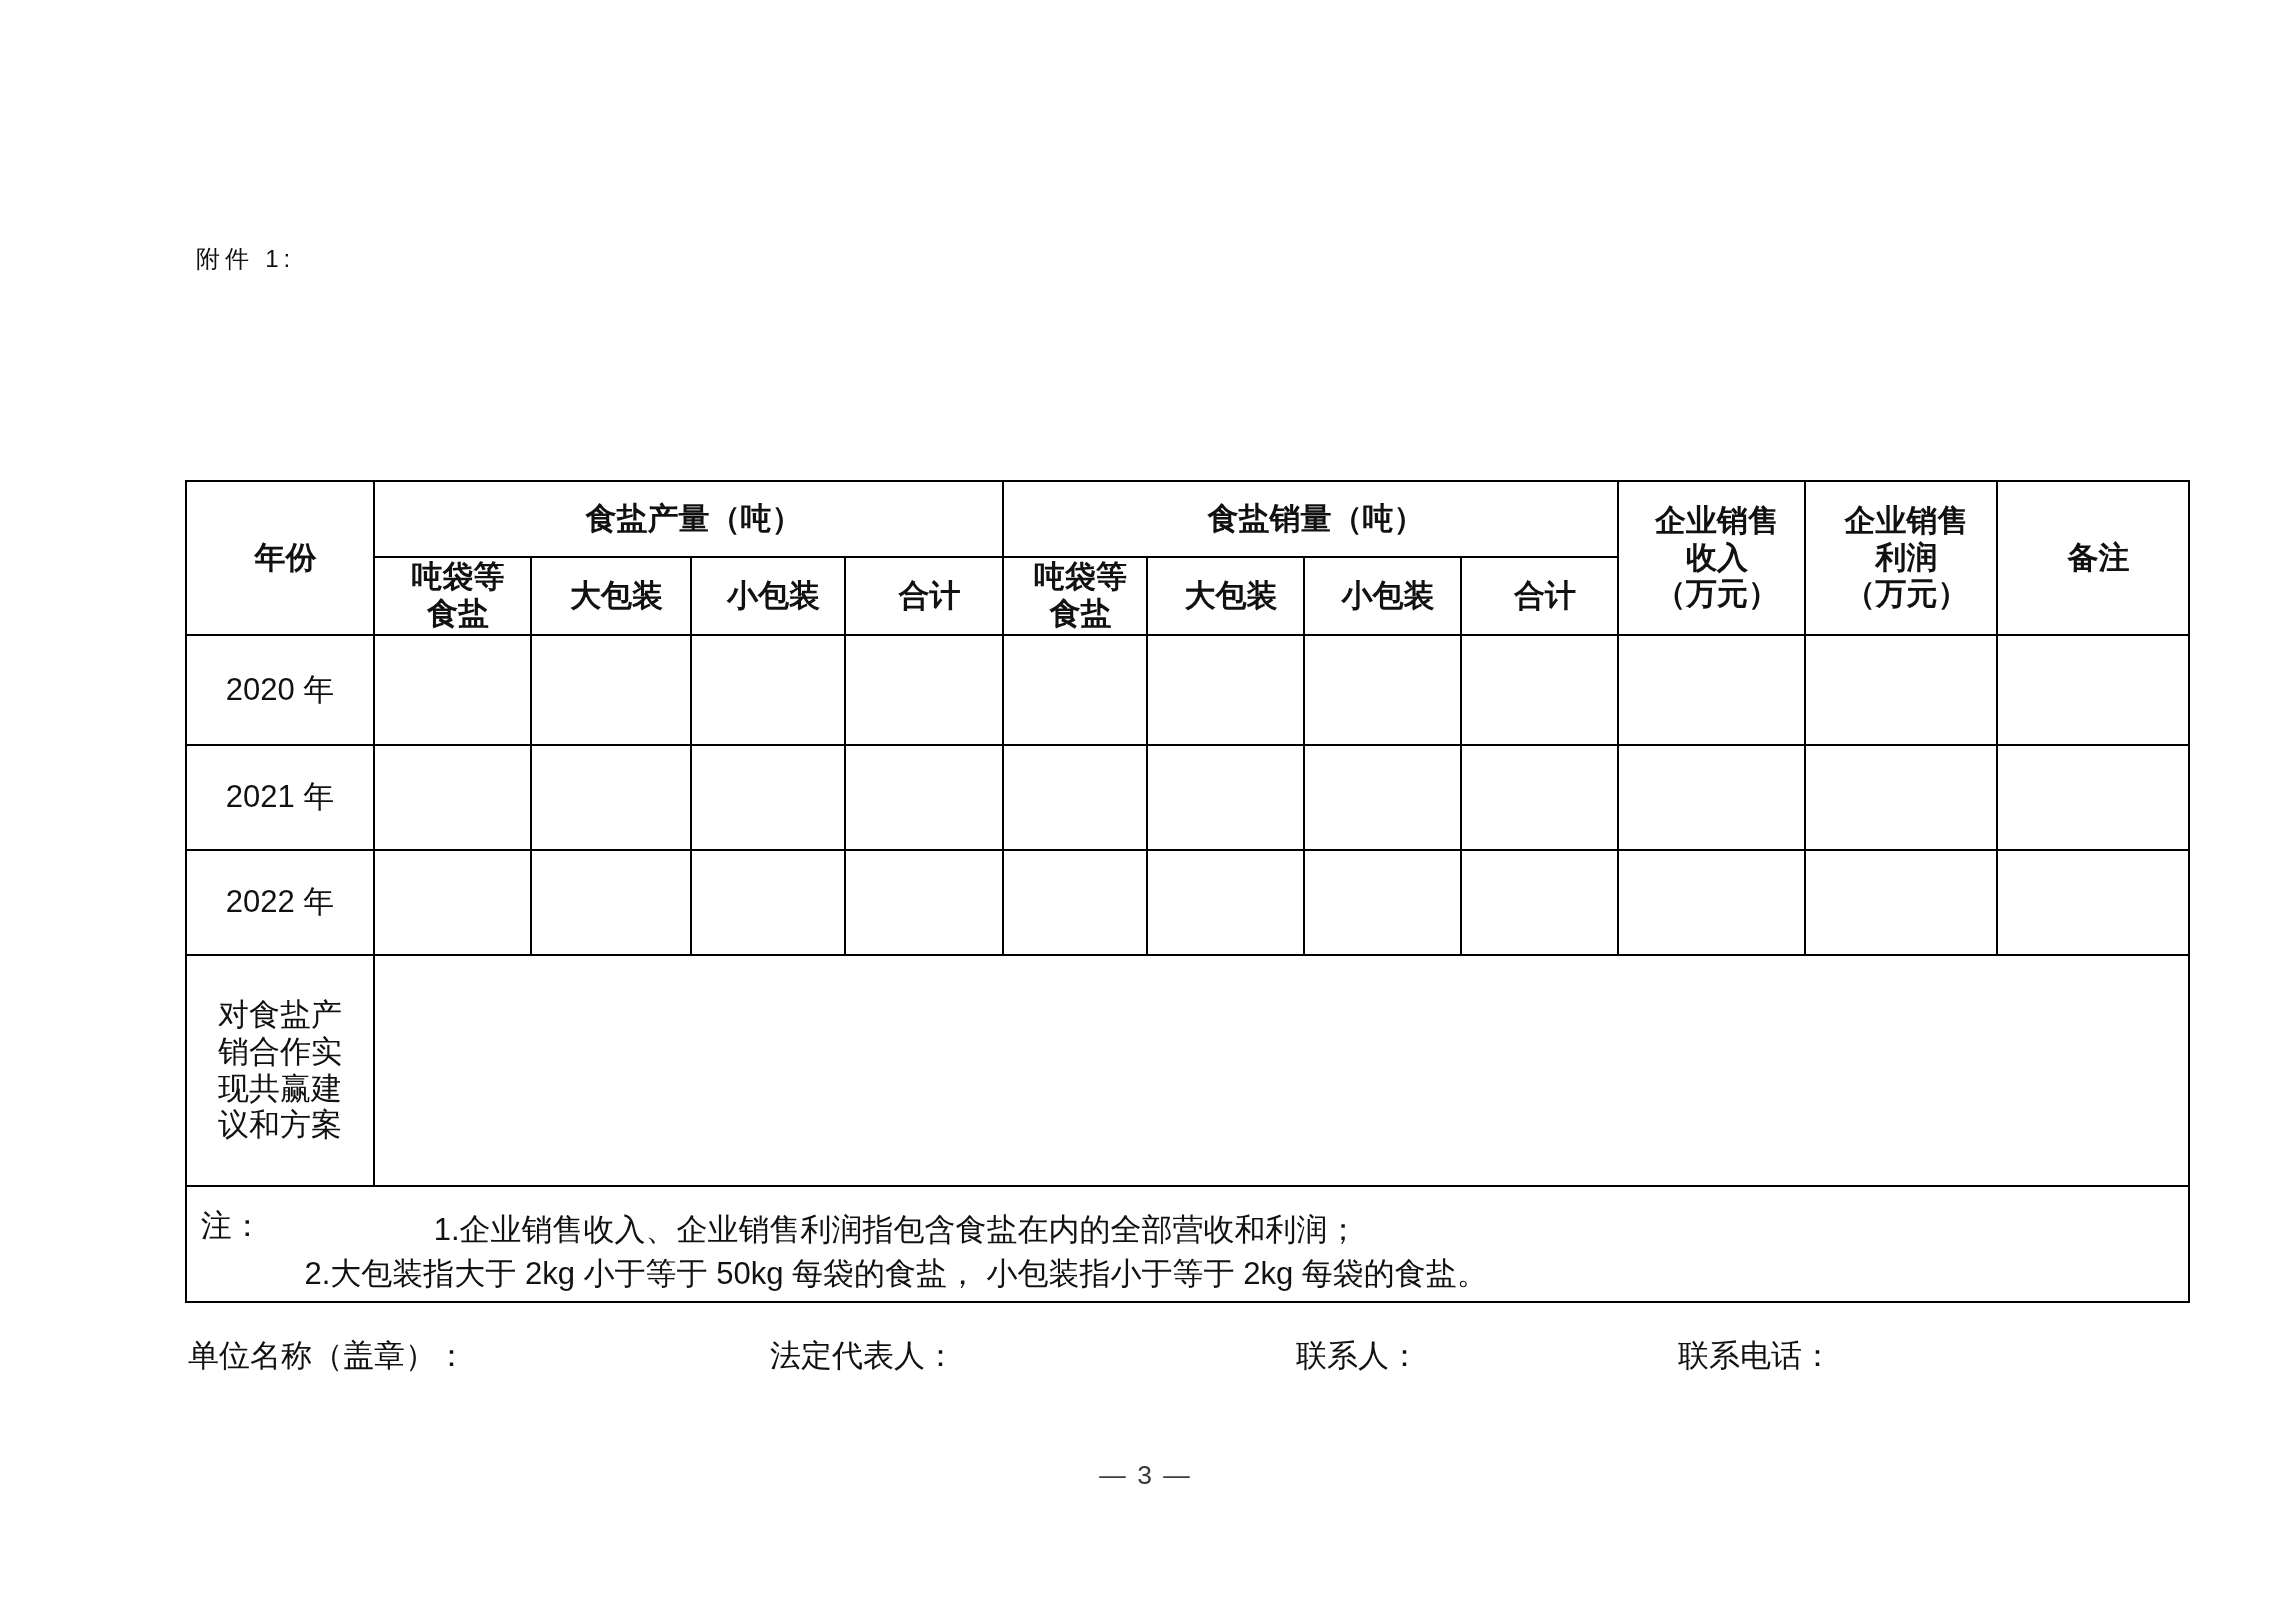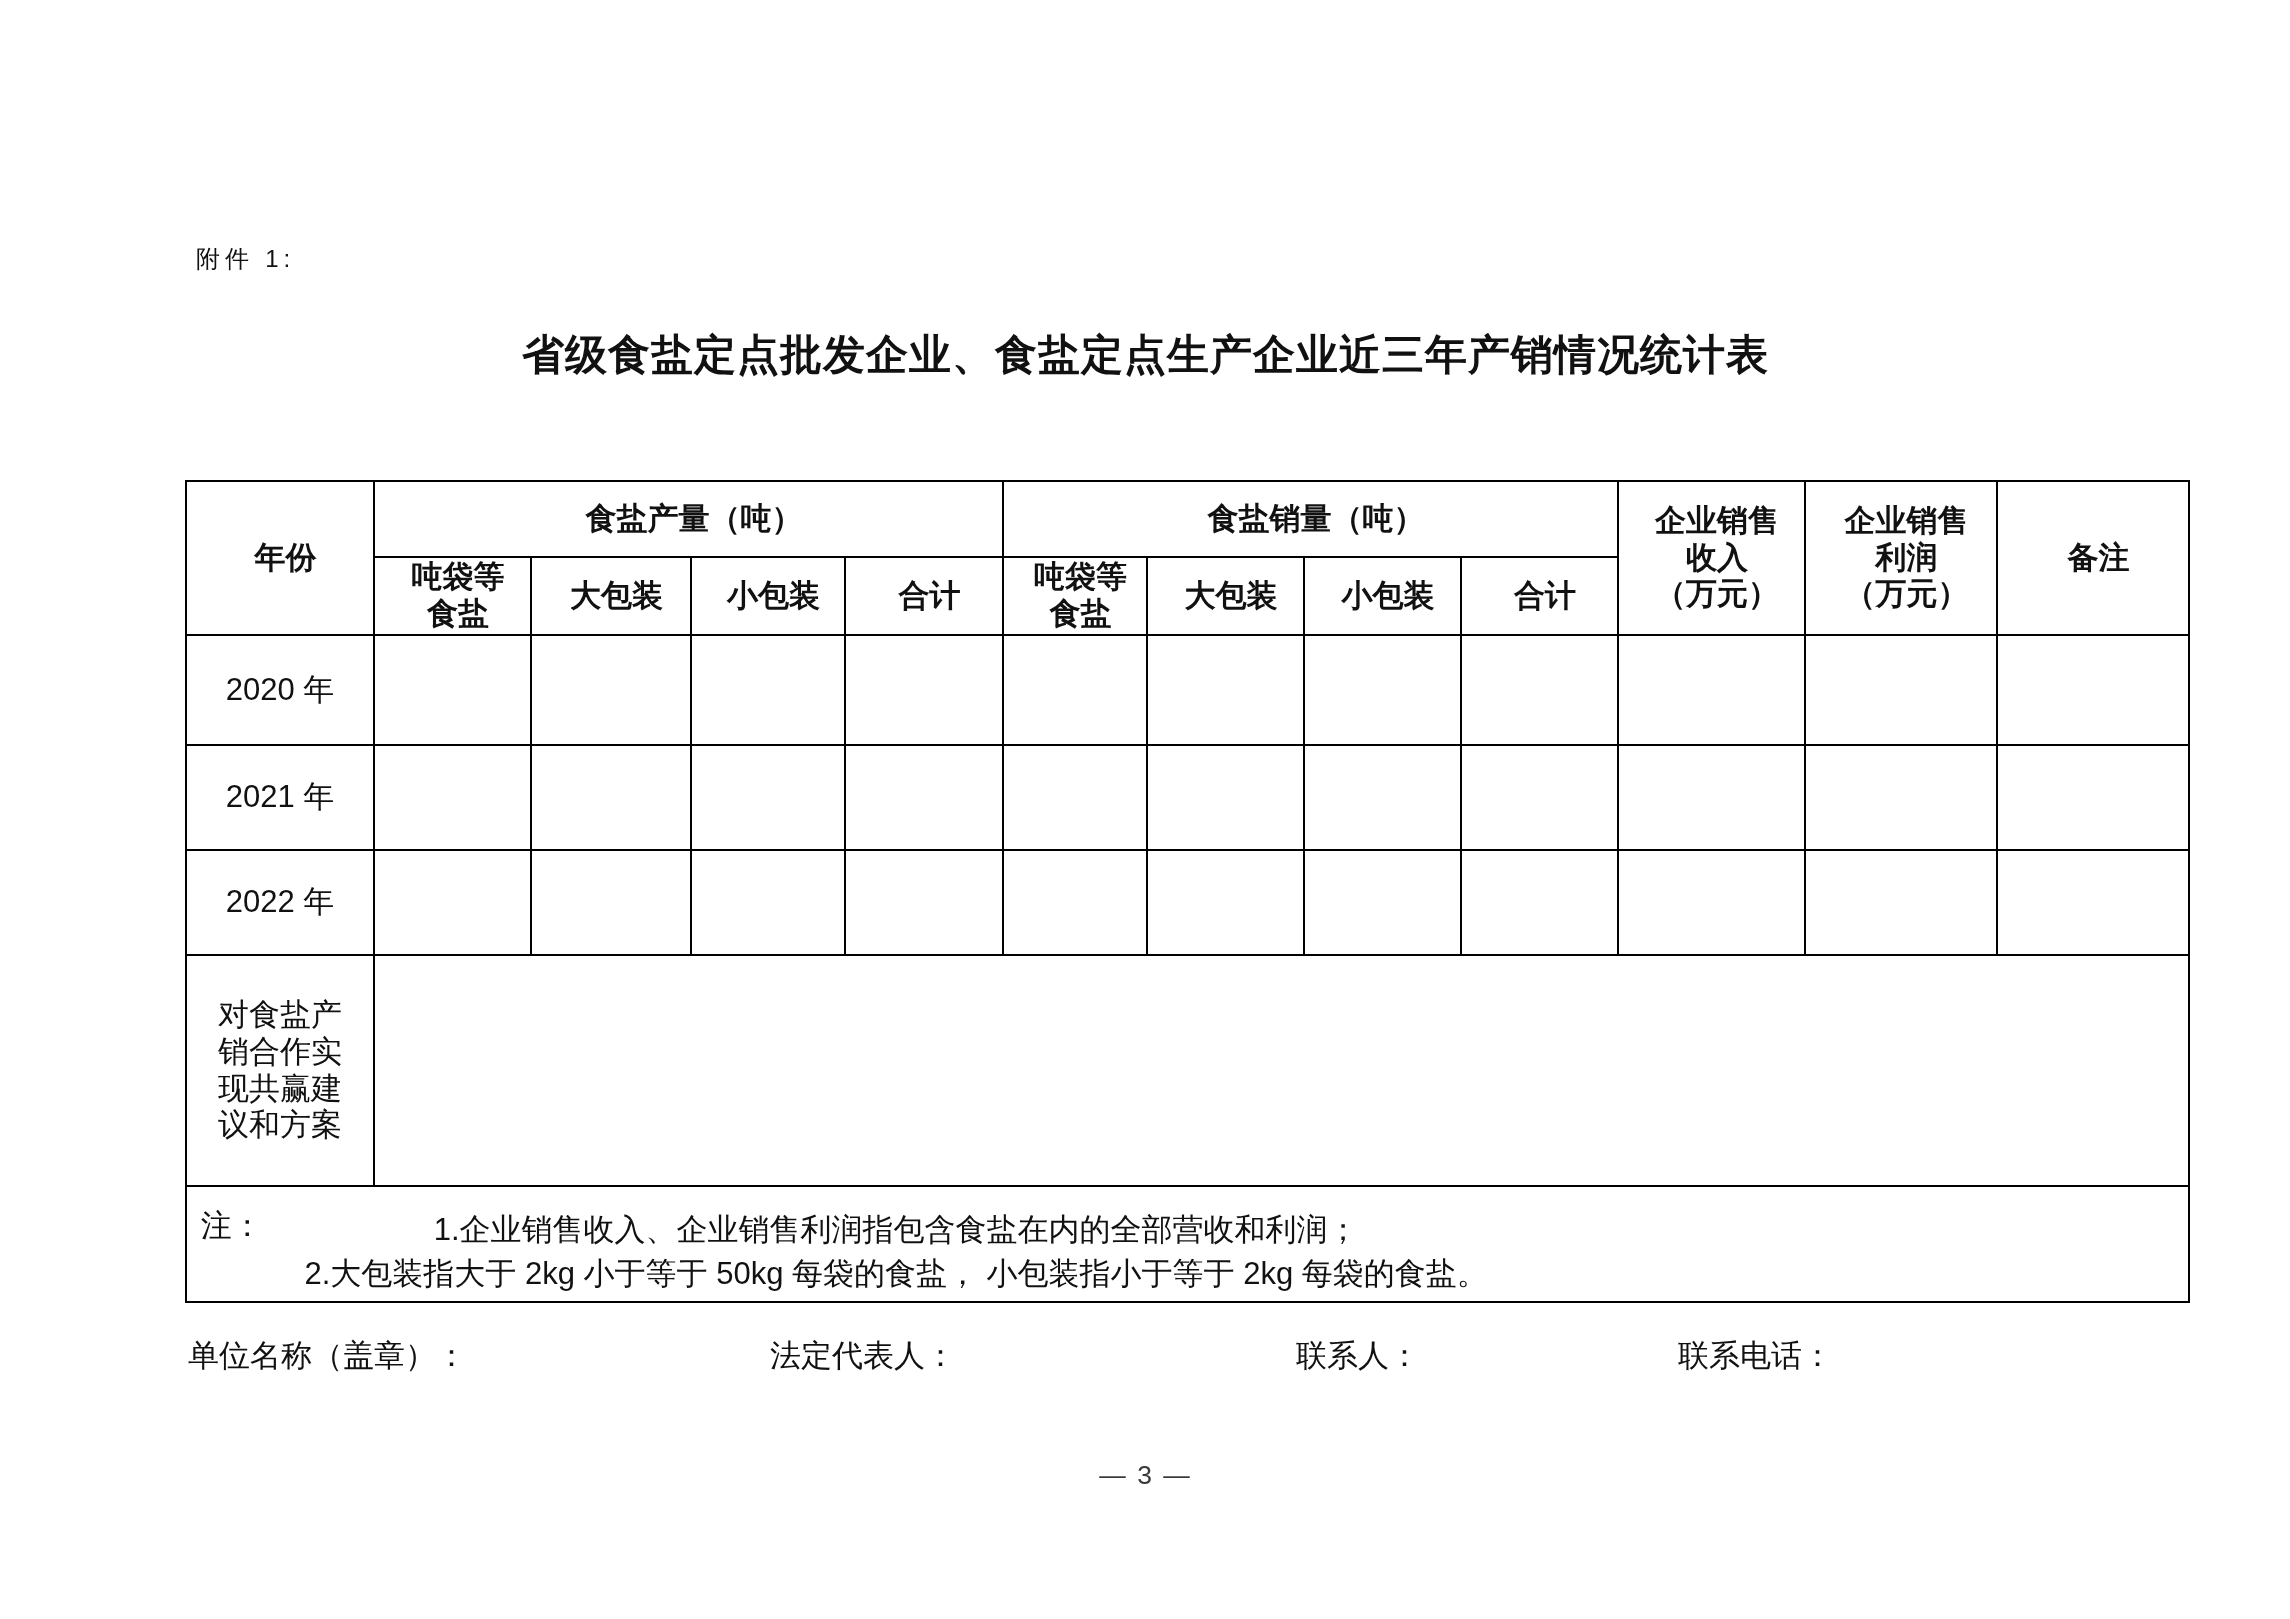--- a/index.html
+++ b/index.html
@@ -72,21 +72,20 @@
     text-align: center; font-size: 26.5px; color: #3a3a3a; letter-spacing: 2px;
   }
 </style>
 </head>
 <body>
 
 <div class="page">
 
   <div class="attachment">附件 1:</div>
 
-  <div class="doc-title">省级食盐定点批发企业、食盐定点生产企业近三年产销情况统计表</div>
 
 
   <table class="stat-table">
     <colgroup>
       <col style="width:188px">
         <col style="width:157px">
         <col style="width:160px">
         <col style="width:154px">
         <col style="width:158px">
         <col style="width:144px">

